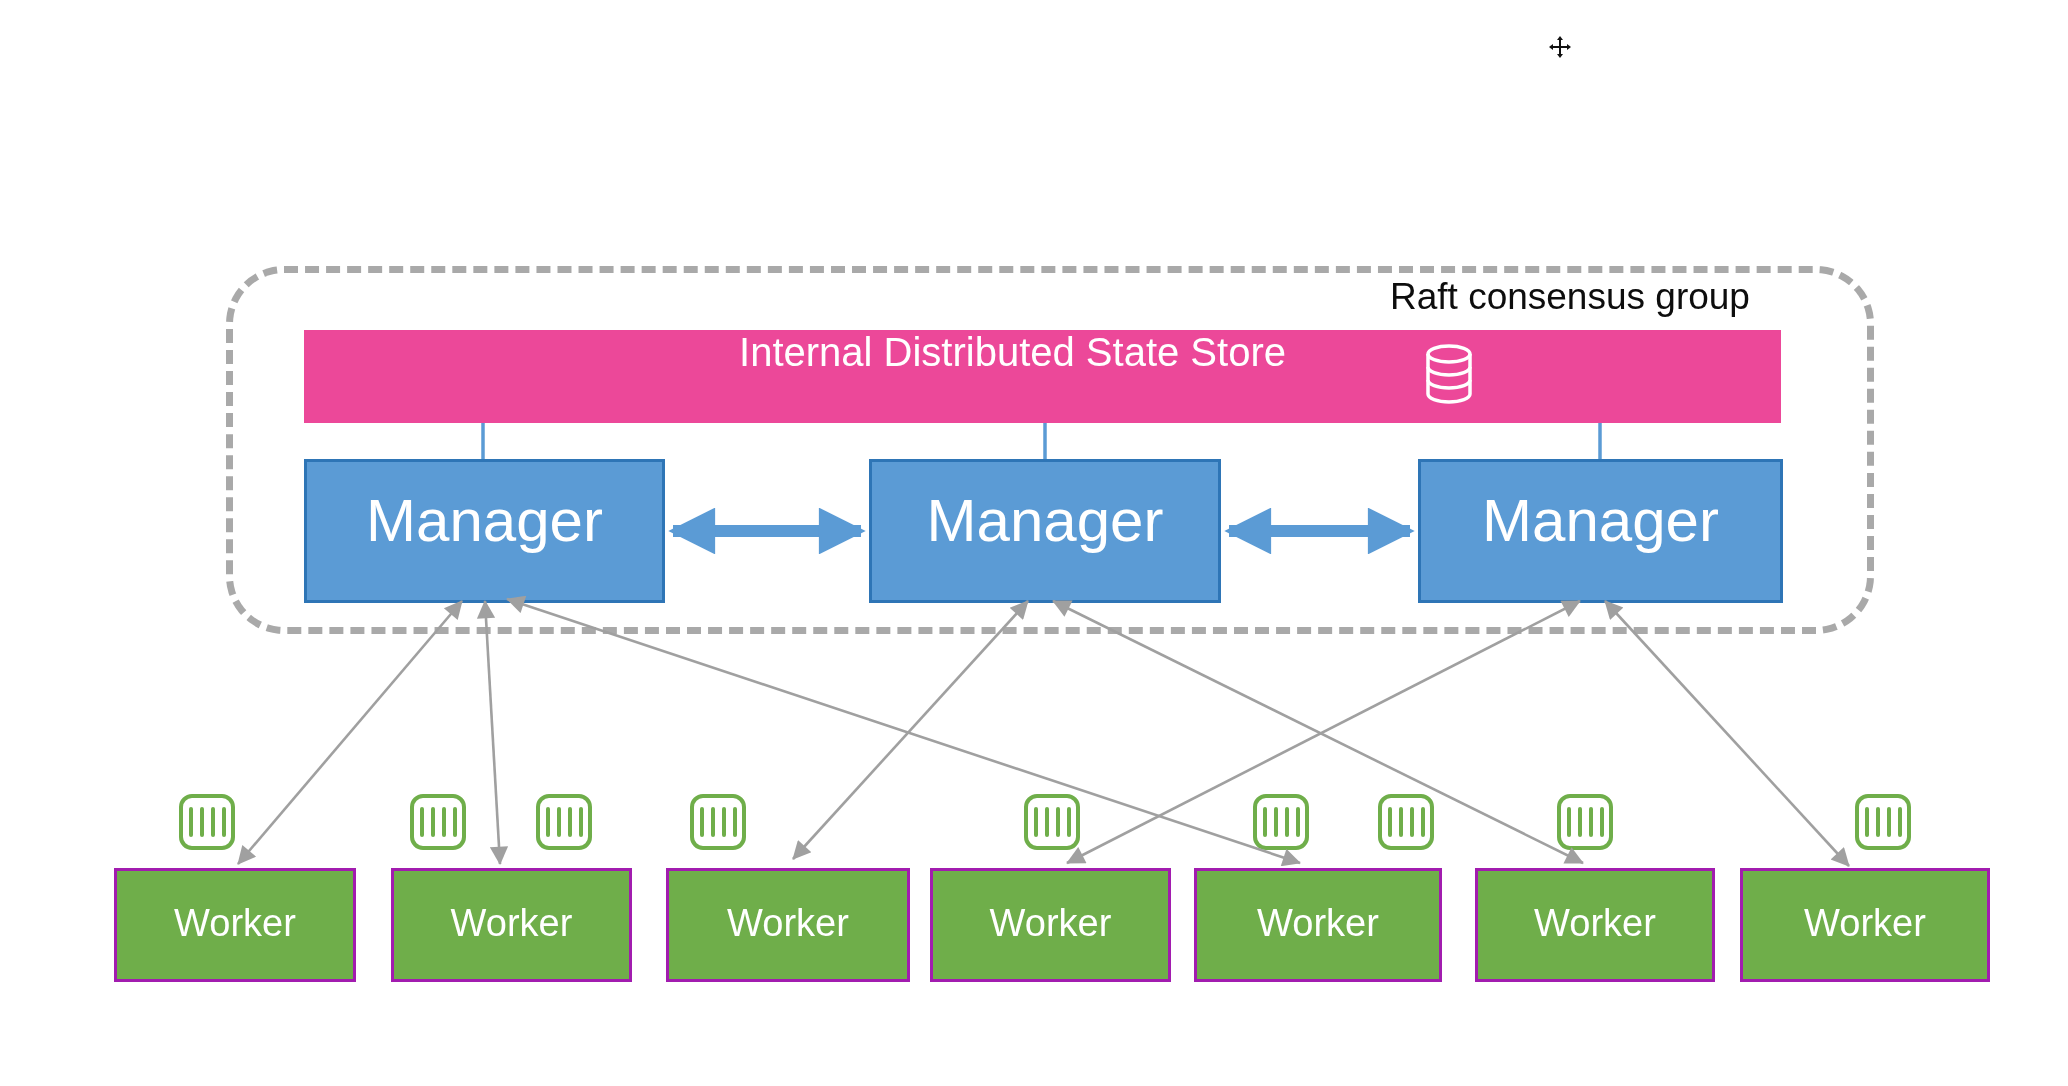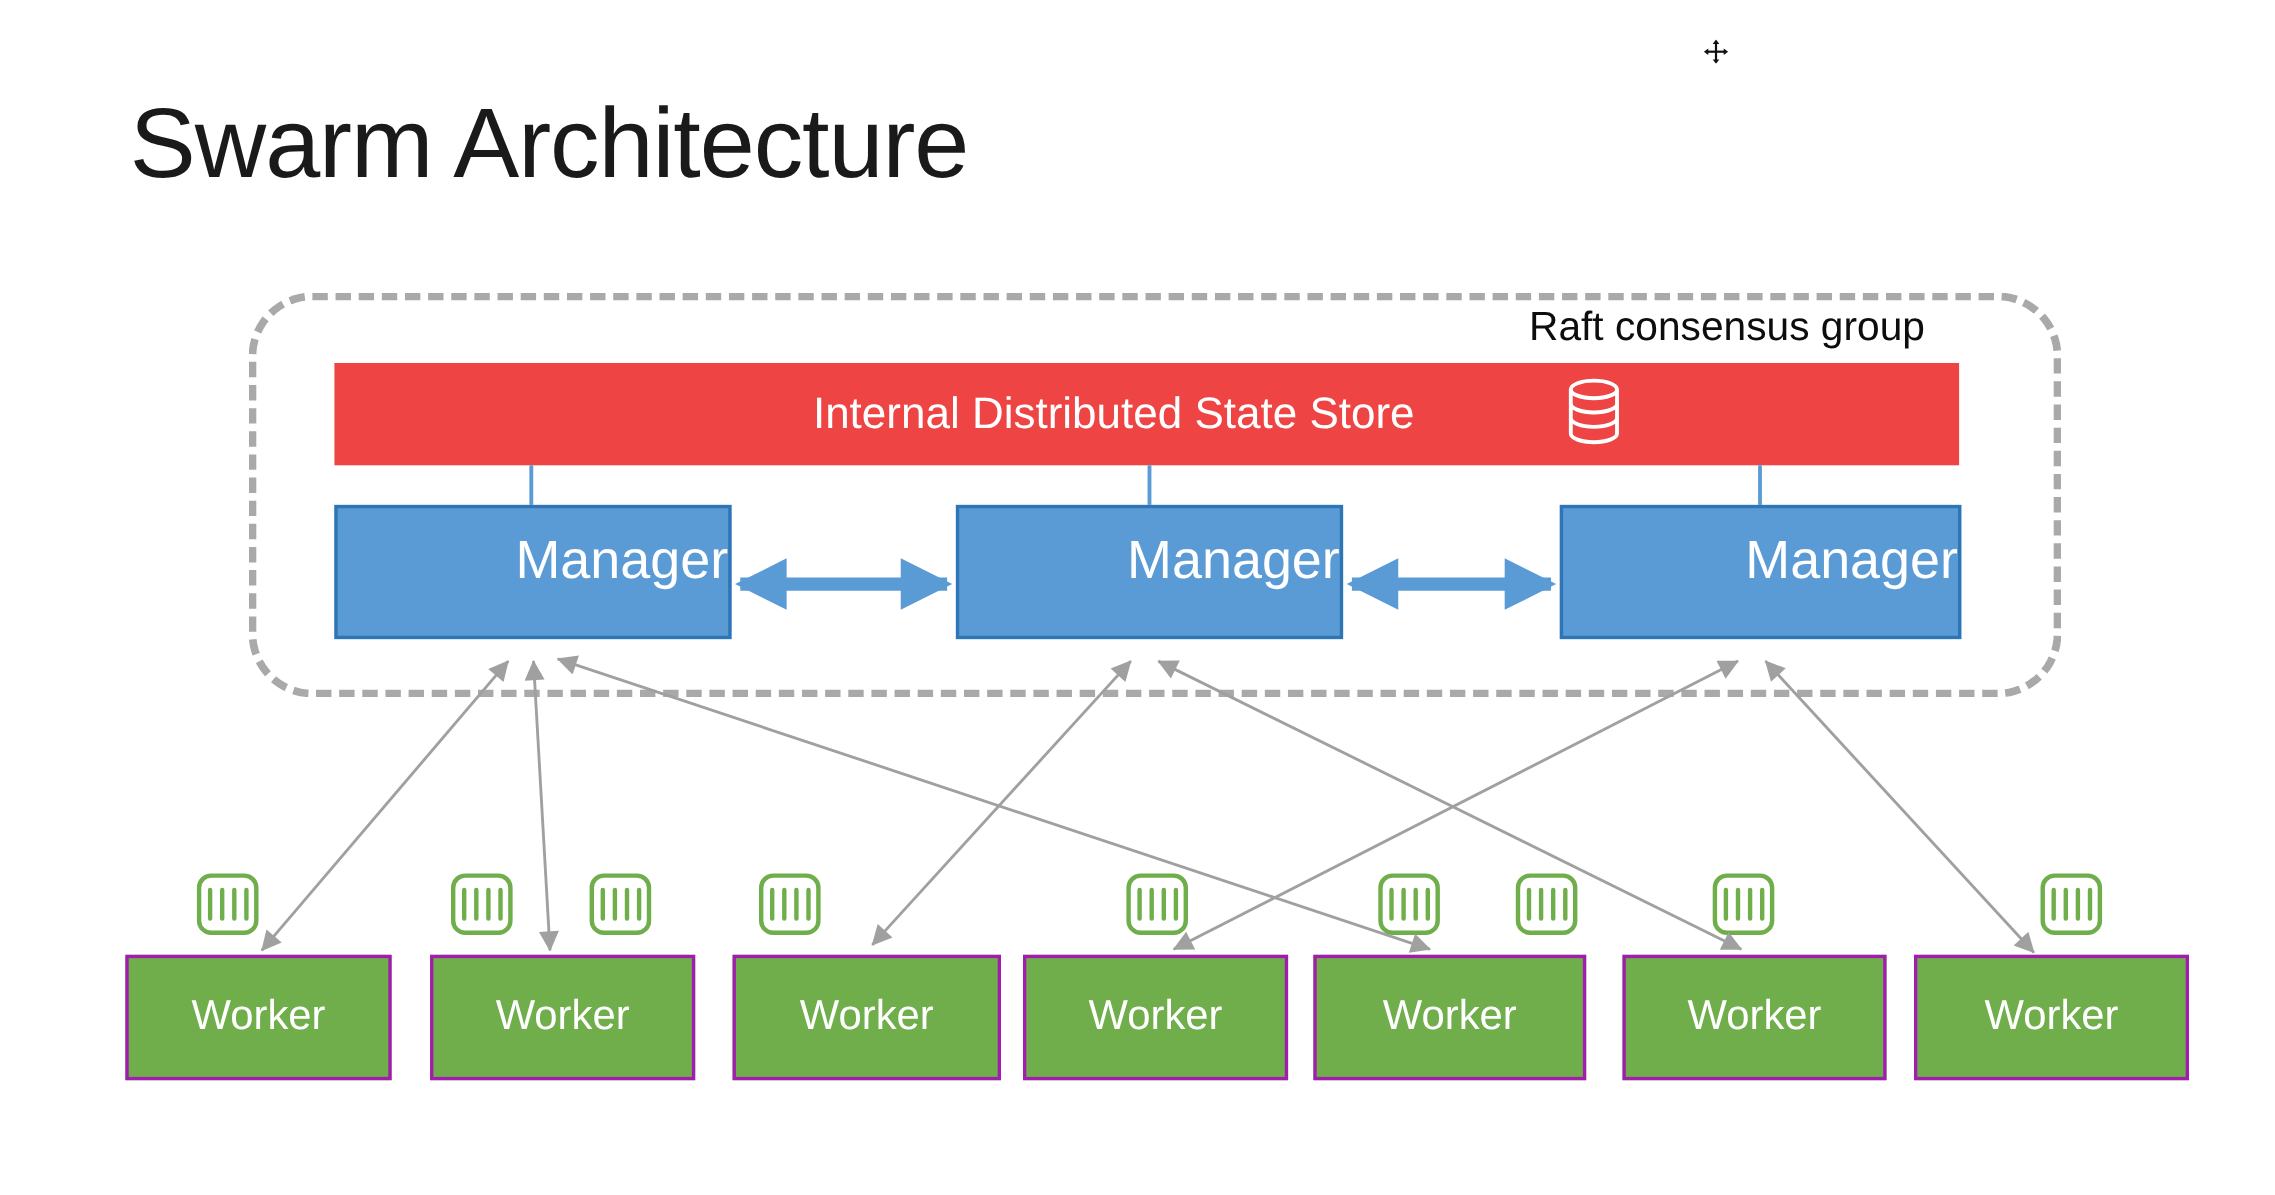--- a/index.html
+++ b/index.html
@@ -26,35 +26,35 @@
     box-sizing:border-box;
   }
   .raft-label{
     position:absolute;left:1390px;top:276px;
     font-size:37px;color:#0d0d0d;white-space:nowrap;
   }
 
   
   .store-bar{
     position:absolute;left:304px;top:330px;width:1477px;height:93px;
-    background:#ef4444;
-    display:flex;align-items:center;justify-content:center;
+    background:#ec4899;
+    display:flex;justify-content:center;
   }
   .store-label{
     color:#ffffff;font-size:40px;white-space:nowrap;
     margin-left:-60px;
   }
   .db-icon{position:absolute;left:1117px;top:13px;width:56px;height:62px;}
 
   
   .manager{
-    position:absolute;top:459px;height:122px;width:361px;
+    position:absolute;top:459px;height:144px;width:361px;
     background:#5b9bd5;border:3px solid #2e75b6;box-sizing:border-box;
-    display:flex;align-items:center;justify-content:flex-end;
-    color:#ffffff;font-size:49px;
+    display:flex;align-items:center;justify-content:center;
+    color:#ffffff;font-size:60px;
     padding-bottom:22px;
   }
   .m1{left:304px;}
   .m2{left:869px;width:352px;}
   .m3{left:1418px;width:365px;}
 
   
   .worker{
     position:absolute;top:868px;height:114px;
     background:#6fae4a;border:3px solid #a21caf;box-sizing:border-box;
@@ -80,21 +80,20 @@
 
   .arrow-layer{position:absolute;left:0;top:0;width:2068px;height:1086px;pointer-events:none;}
 
   .cursor{position:absolute;left:1549px;top:36px;width:22px;height:22px;}
 </style>
 </head>
 <body>
 
 <div id="stage">
 
-  <div class="page-title">Swarm Architecture</div>
 
   <div class="cursor">
     <svg width="22" height="22" viewBox="0 0 22 22">
       <g fill="#111111">
         <rect x="10" y="3" width="2" height="16"></rect>
         <rect x="3" y="10" width="16" height="2"></rect>
         <path d="M11 0 L14 4 L8 4 Z"></path>
         <path d="M11 22 L14 18 L8 18 Z"></path>
         <path d="M0 11 L4 8 L4 14 Z"></path>
         <path d="M22 11 L18 8 L18 14 Z"></path>

